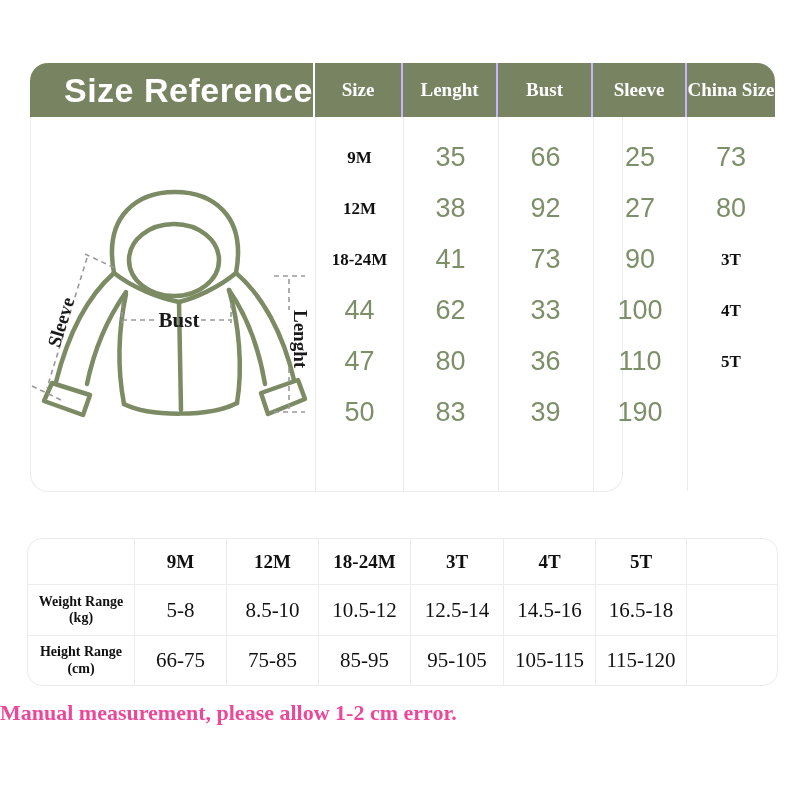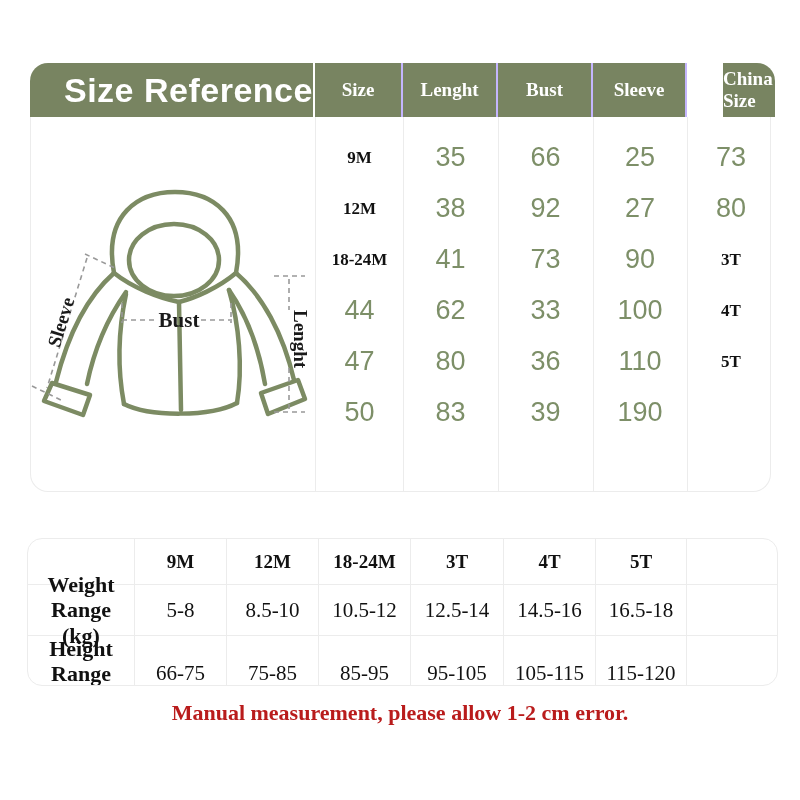--- a/index.html
+++ b/index.html
@@ -8,25 +8,25 @@
     --jacket:#7c8b63;
     --dash:#999999;
     --line:#ececec;
     --ink:#111111;
   }
   html,body{margin:0;padding:0;}
   body{background:#ffffff;font-family:"Liberation Serif",serif;}
   .page{position:relative;width:800px;height:800px;background:#ffffff;overflow:hidden;}
 
   
-  .top-card{position:absolute;left:30px;top:63px;width:741px;}
+  .top-card{position:absolute;left:30px;top:63px;width:593px;}
   .top-header{display:grid;grid-template-columns:285px 88px 95px 95px 94px 88px;height:54px;}
   .th{background:var(--green);color:#ffffff;display:flex;align-items:center;justify-content:center;
       font-weight:bold;font-size:19px;border-right:2px solid #c4b5fd;}
-  .th:last-child{border-right:none;border-top-right-radius:18px;margin-left:36px;}
+  .th:last-child{border-right:none;border-top-right-radius:18px;}
   .th-title{background:var(--green);color:#ffffff;display:flex;align-items:center;
       border-top-left-radius:18px;border-right:2px solid #ffffff;
       font-family:"Liberation Sans",sans-serif;font-weight:bold;font-size:34px;
       padding-left:34px;letter-spacing:.5px;}
   .top-body{position:relative;height:375px;background:#ffffff;border:1px solid var(--line);
       border-top:none;border-radius:0 0 18px 18px;box-sizing:border-box;}
   .vsep{position:absolute;top:0;bottom:0;width:1px;background:var(--line);}
   .vsep.c1{left:284px}.vsep.c2{left:372px}.vsep.c3{left:467px}.vsep.c4{left:562px}.vsep.c5{left:656px}
   .top-grid{position:absolute;left:285px;top:0;width:459px;display:grid;
       grid-template-columns:87px 95px 95px 94px 88px;grid-auto-rows:51px;padding-top:15px;}
@@ -40,26 +40,26 @@
   
   .bottom-card{position:absolute;left:27px;top:538px;width:751px;height:148px;
       border:1px solid var(--line);border-radius:15px;overflow:hidden;box-sizing:border-box;
       display:grid;grid-template-columns:107px 92px 92px 92px 93px 92px 91px auto;
       grid-template-rows:46px 51px auto;background:#ffffff;}
   .bcell{display:flex;flex-direction:column;align-items:center;justify-content:center;
       border-right:1px solid var(--line);border-bottom:1px solid var(--line);color:var(--ink);}
   .bcell.last-col{border-right:none;}
   .bcell.last-row{border-bottom:none;}
   .bhead{font-weight:bold;font-size:19px;}
-  .blabel{font-weight:bold;font-size:22px;line-height:1.15;text-align:center;}
+  .blabel{font-weight:bold;font-size:14px;line-height:1.15;text-align:center;}
   .bvalue{font-weight:normal;font-size:21px;}
 
   
-  .footer{position:absolute;left:0;right:0;top:700px;text-align:center;
-      font-weight:bold;font-size:22px;color:#b91c1c;}
+  .footer{position:absolute;left:0;right:0;top:700px;text-align:left;
+      font-weight:bold;font-size:22px;color:#ec4899;}
 
   
   .svg-label{font-family:"Liberation Serif",serif;font-weight:bold;fill:#1a1a1a;}
 </style>
 </head>
 <body>
 
 <div class="page">
 
   <div class="top-card">

